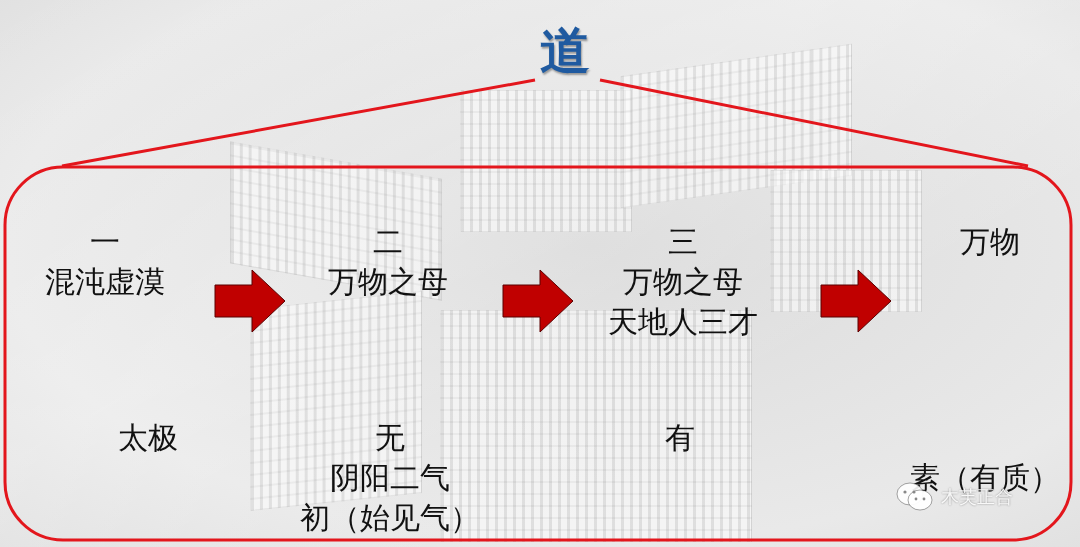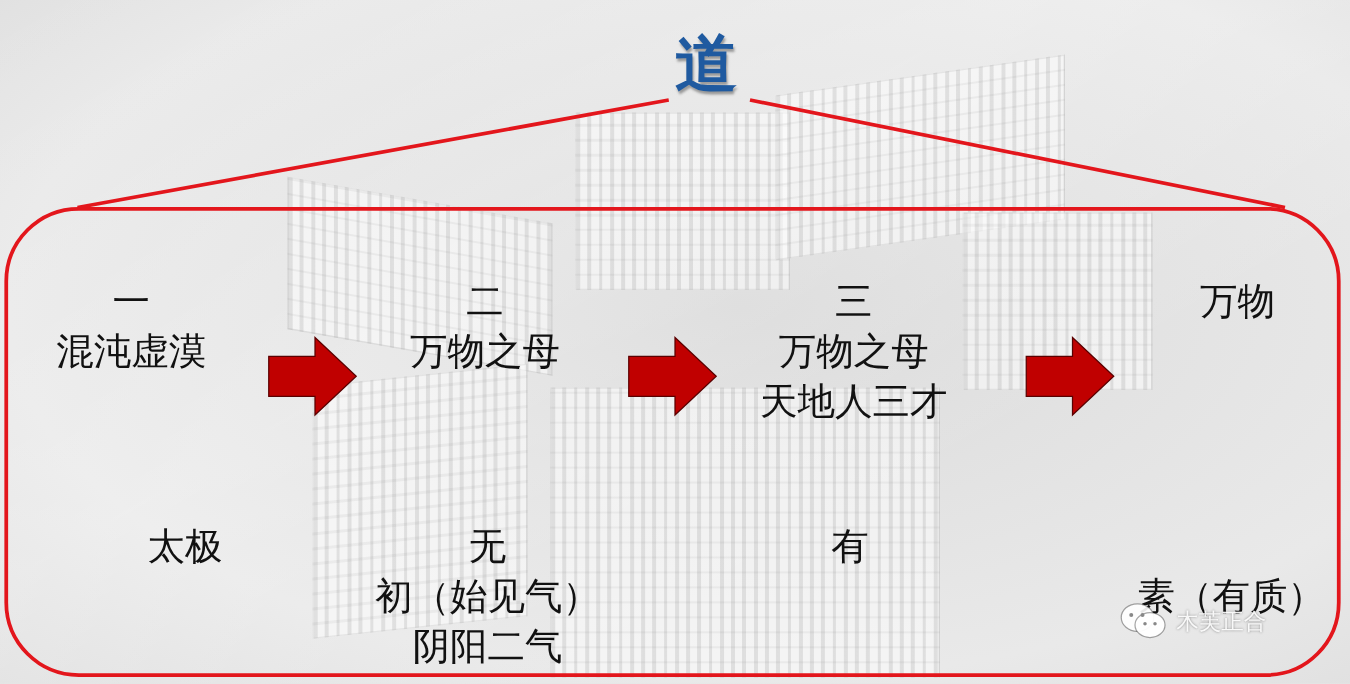--- a/index.html
+++ b/index.html
@@ -68,22 +68,22 @@
 <div class="block" style="left:112px;top:418px;margin-left:36px;">
   <div>太极</div>
 </div>
 
 <div class="block" style="left:388px;top:222px;">
   <div>二</div>
   <div>万物之母</div>
 </div>
 <div class="block" style="left:390px;top:418px;">
   <div>无</div>
+  <div>阴阳二气</div>
   <div>初（始见气）</div>
-  <div>阴阳二气</div>
 </div>
 
 <div class="block" style="left:683px;top:222px;">
   <div>三</div>
   <div>万物之母</div>
   <div>天地人三才</div>
 </div>
 <div class="block" style="left:680px;top:418px;">
   <div>有</div>
 </div>

